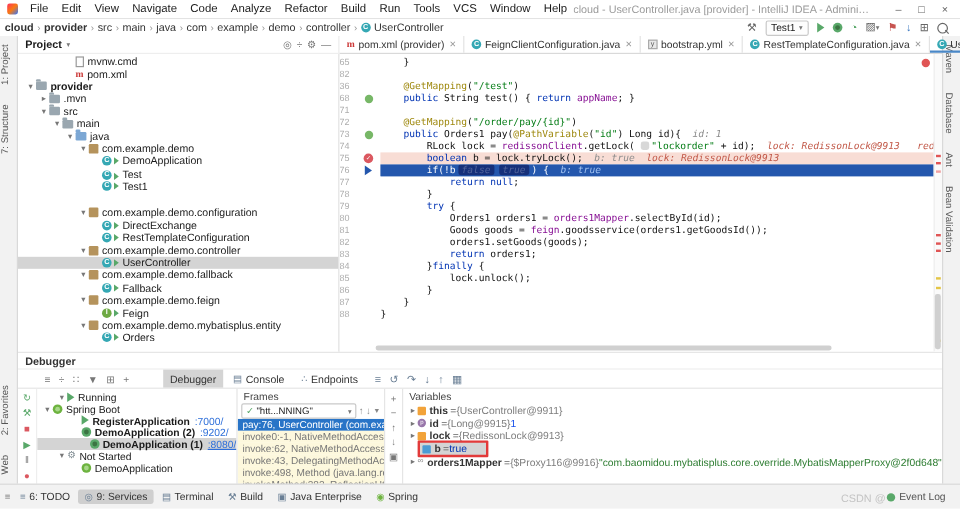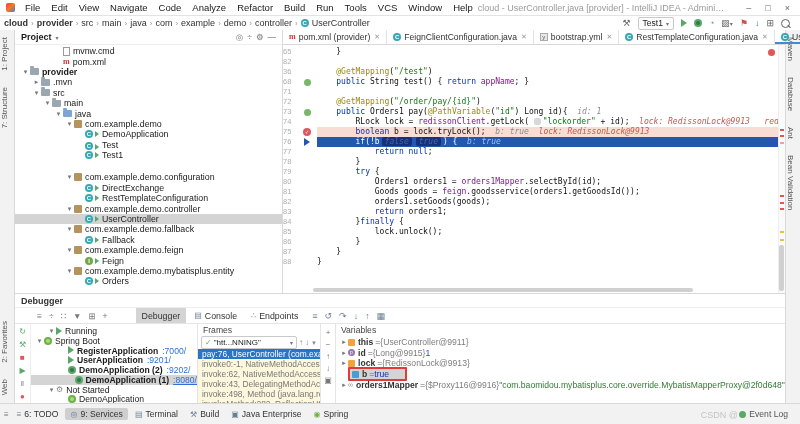--- a/index.html
+++ b/index.html
@@ -477,26 +477,20 @@
               <span class="lbl">Spring Boot</span>
             </div>
             <div class="trow" style="padding-left: 28px;">
               <span class="arrow"></span>
               <span class="ic ig-run"></span>
               <span class="lbl b">RegisterApplication</span>
               <span class="link">:7000/</span>
             </div>
             <div class="trow" style="padding-left: 28px;">
               <span class="arrow"></span>
-              <span class="ic ig-run"></span>
-              <span class="lbl b">UserApplication</span>
-              <span class="link">:9201/</span>
-            </div>
-            <div class="trow" style="padding-left: 28px;">
-              <span class="arrow"></span>
               <span class="ic bugdot"></span>
               <span class="lbl b">DemoApplication (2)</span>
               <span class="link">:9202/</span>
             </div>
             <div class="trow sel" style="padding-left: 28px; justify-content: flex-end;">
               <span class="arrow"></span>
               <span class="ic bugdot"></span>
               <span class="lbl b">DemoApplication (1)</span>
               <span class="link u">:8080/</span>
             </div>

